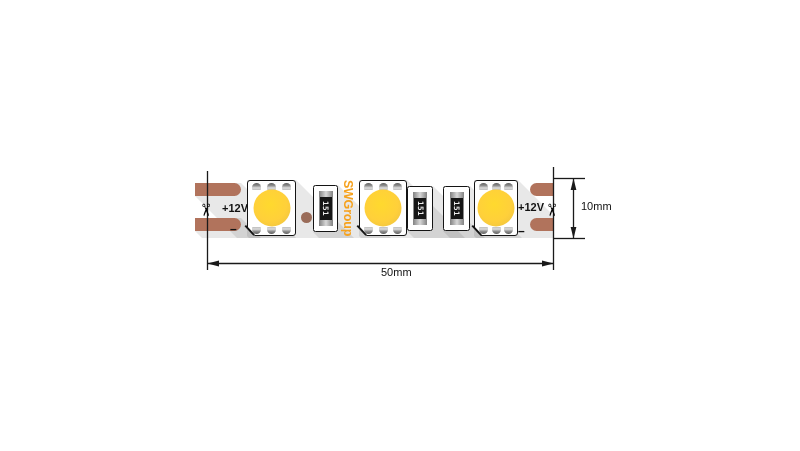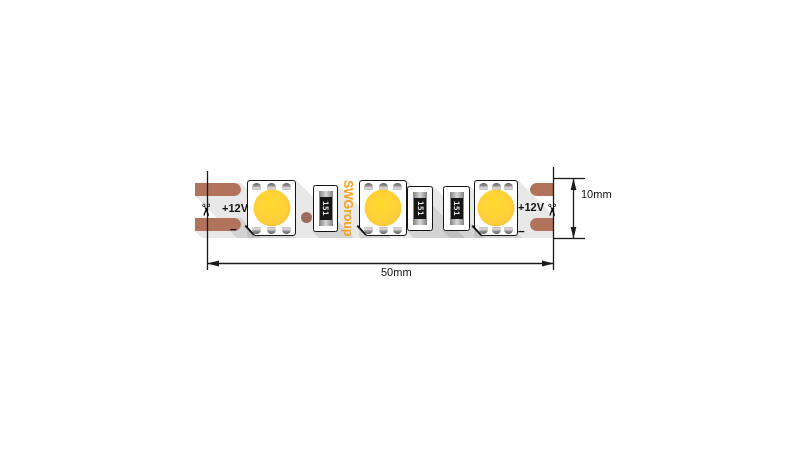--- a/index.html
+++ b/index.html
@@ -56,21 +56,21 @@
   .lbl{position:absolute;font-weight:bold;font-size:11px;color:#111;line-height:11px;white-space:nowrap;}
   .plus-l{left:27px;top:25px;} .minus-l{left:35px;top:46px;font-size:12px;}
   .plus-r{left:323px;top:24px;} .minus-r{left:323px;top:48px;font-size:12px;}
 
   
   svg.dims{position:absolute;left:0;top:0;z-index:5;pointer-events:none;}
   .scissors{position:absolute;z-index:6;font-size:17px;color:#000;
             transform:translate(-50%,-50%) rotate(90deg);line-height:1;}
   .sc-left{left:205px;top:210px;} .sc-right{left:551px;top:210px;}
   .dim-label{position:absolute;z-index:6;font-size:11px;color:#111;white-space:nowrap;}
-  .dim-w{left:381px;top:266px;} .dim-h{left:581px;top:188px;}
+  .dim-w{left:381px;top:266px;} .dim-h{left:581px;top:200px;}
 </style>
 </head>
 <body>
 
 <div class="canvas">
 
   <div class="strip">
 
     <div class="via-dot"></div>
 

